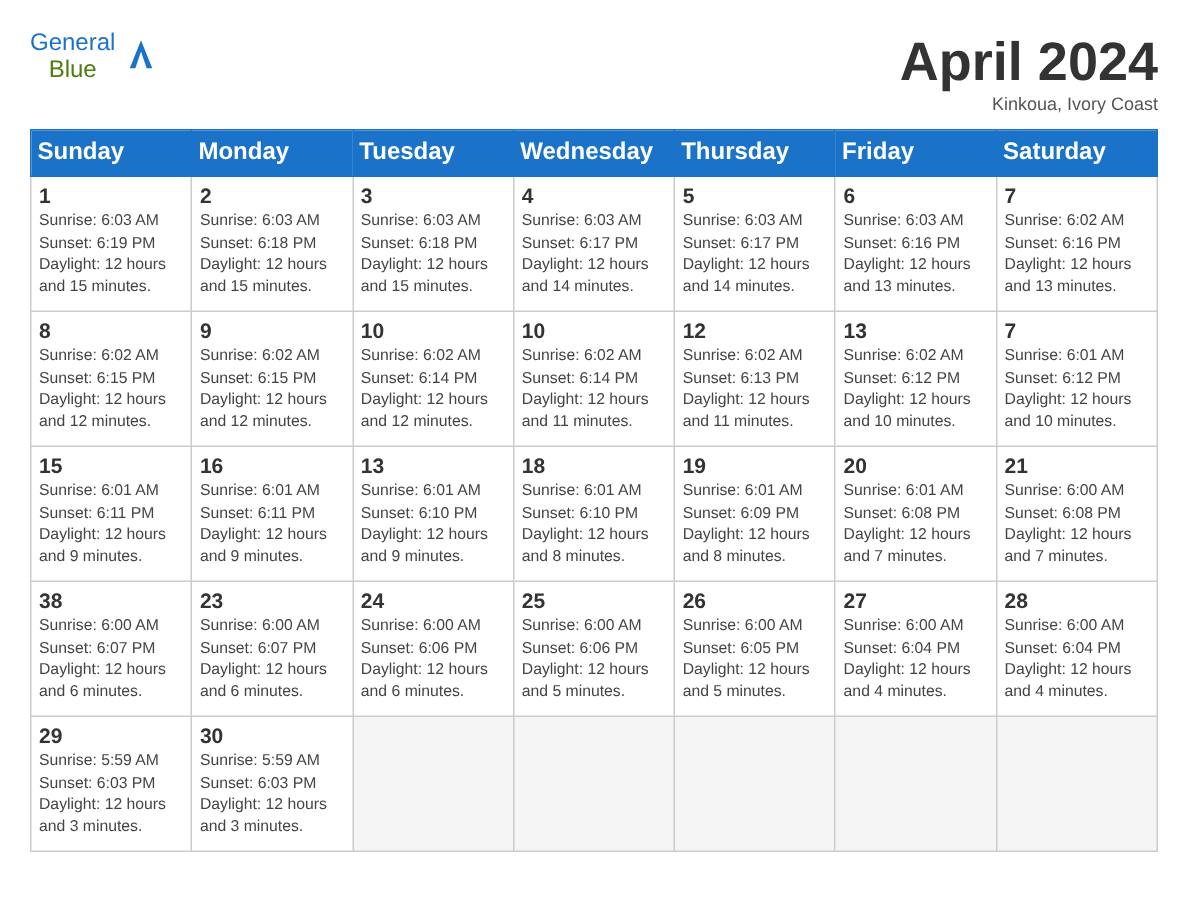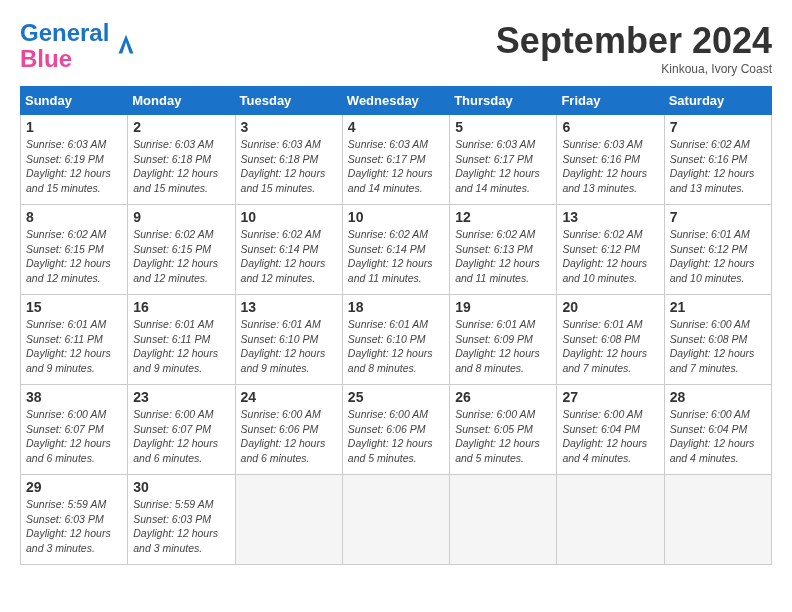--- a/index.html
+++ b/index.html
@@ -14,24 +14,25 @@
       display: flex;
       justify-content: space-between;
       align-items: flex-start;
       margin-bottom: 10px;
     }
     .logo {
       display: flex;
       align-items: center;
     }
     .logo-text {
-      font-size: 24px;
-      font-weight: bold;
+      font-size: 16px;
+      font-weight: normal;
       color: #333;
       line-height: 1.1;
+      text-align: center;
     }
     .logo-text span {
       color: #1a73c9;
     }
     .logo-icon {
       width: 30px;
       height: 30px;
       margin-left: 2px;
     }
     .title-block {
@@ -49,21 +50,21 @@
     table {
       width: 100%;
       border-collapse: collapse;
       font-size: 11px;
     }
     th {
       background-color: #1a73c9;
       color: #fff;
       padding: 6px 4px;
       text-align: left;
-      font-size: 13px;
+      font-size: 16px;
       font-weight: bold;
       border: 1px solid #1a73c9;
     }
     td {
       border: 1px solid #ccc;
       vertical-align: top;
       padding: 4px 5px;
       width: calc(100% / 7);
       min-height: 80px;
       height: 90px;
@@ -76,43 +77,42 @@
       font-size: 14px;
       font-weight: bold;
       color: #333;
       display: block;
       margin-bottom: 2px;
     }
     .day-info {
       color: #444;
       font-size: 10.5px;
       line-height: 1.4;
-      font-style: italic;
     }
     tr:last-child td {
       height: 90px;
     }
   </style>
 </head>
 <body>
 
 <div class="header">
   <div class="logo">
     <div>
       <div class="logo-text">
         <span>General</span><br>
-        <span style="color:#ec4899;">Blue</span>
+        <span style="color:#4d7c0f;">Blue</span>
       </div>
     </div>
     <svg class="logo-icon" viewBox="0 0 40 40">
       <polygon points="10,30 20,5 30,30 25,30 20,15 15,30" fill="#1a73c9"></polygon>
     </svg>
   </div>
   <div class="title-block">
-    <div class="month-title">September 2024</div>
+    <div class="month-title">April 2024</div>
     <div class="location-title">Kinkoua, Ivory Coast</div>
   </div>
 </div>
 
 <table>
   <thead>
     <tr>
       <th>Sunday</th>
       <th>Monday</th>
       <th>Tuesday</th>

